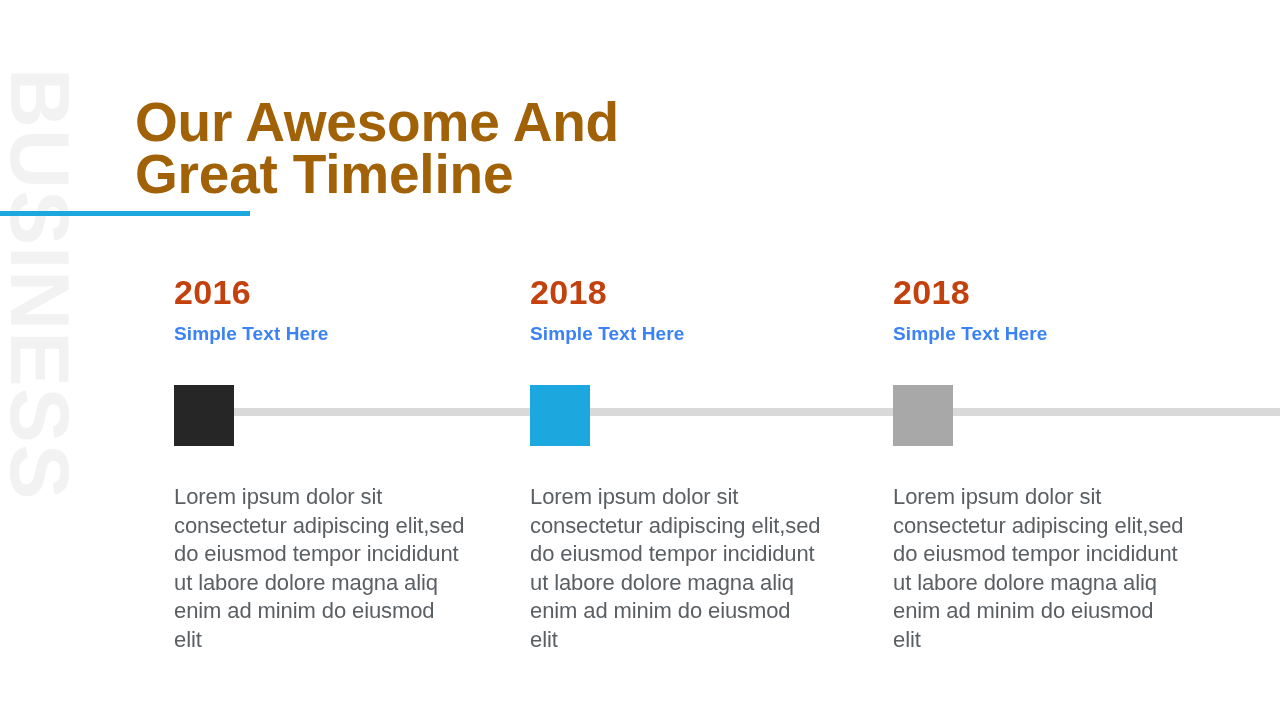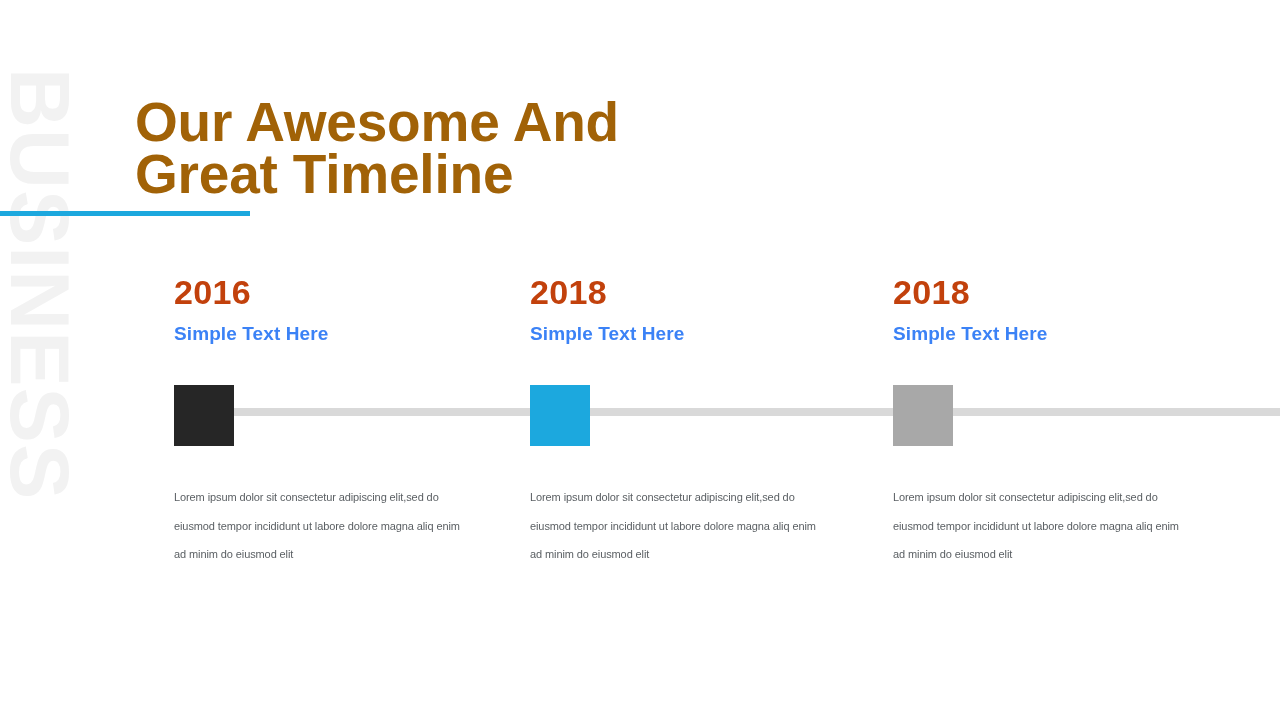--- a/index.html
+++ b/index.html
@@ -114,21 +114,21 @@
     height: 61px;
   }
 
   .col-body {
     position: absolute;
     top: 211px;
     left: 0;
     width: 292px;
     color: #5a5f63;
     font-family: "Liberation Sans", sans-serif;
-    font-size: 11px;
+    font-size: 22px;
     font-weight: normal;
     line-height: 28.5px;
     letter-spacing: -0.1px;
   }
 </style>
 </head>
 <body>
 
 <div class="slide">
 

